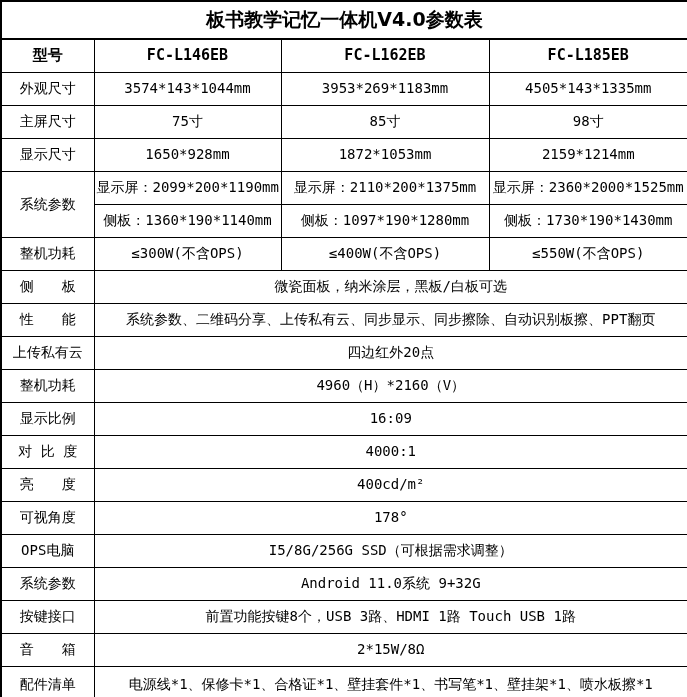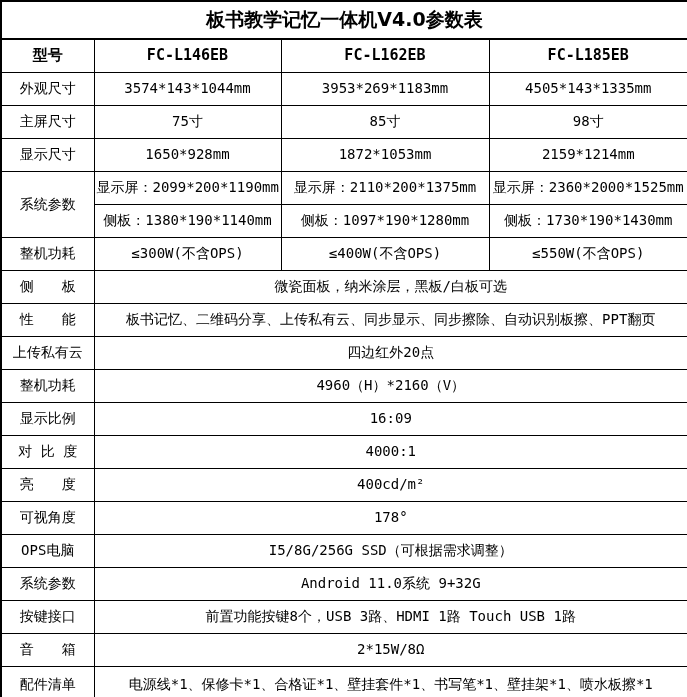--- a/index.html
+++ b/index.html
@@ -96,40 +96,40 @@
       <td>2159*1214mm</td>
     </tr>
 
     <tr class="body-row">
       <td rowspan="2" class="label-cell">系统参数</td>
       <td>显示屏：2099*200*1190mm</td>
       <td>显示屏：2110*200*1375mm</td>
       <td>显示屏：2360*2000*1525mm</td>
     </tr>
     <tr class="body-row">
-      <td>侧板：1380*190*1140mm</td>
+      <td>侧板：1360*190*1140mm</td>
       <td>侧板：1097*190*1280mm</td>
       <td>侧板：1730*190*1430mm</td>
     </tr>
 
     <tr class="body-row">
       <td class="label-cell">整机功耗</td>
       <td>≤300W(不含OPS)</td>
       <td>≤400W(不含OPS)</td>
       <td>≤550W(不含OPS)</td>
     </tr>
 
     <tr class="body-row">
       <td class="label-cell">侧　　板</td>
       <td colspan="3">微瓷面板，纳米涂层，黑板/白板可选</td>
     </tr>
 
     <tr class="body-row">
       <td class="label-cell">性　　能</td>
-      <td colspan="3">板书记忆、二维码分享、上传私有云、同步显示、同步擦除、自动识别板擦、PPT翻页</td>
+      <td colspan="3">系统参数、二维码分享、上传私有云、同步显示、同步擦除、自动识别板擦、PPT翻页</td>
     </tr>
 
     <tr class="body-row">
       <td class="label-cell">上传私有云</td>
       <td colspan="3">四边红外20点</td>
     </tr>
 
     <tr class="body-row">
       <td class="label-cell">整机功耗</td>
       <td colspan="3">4960（H）*2160（V）</td>

